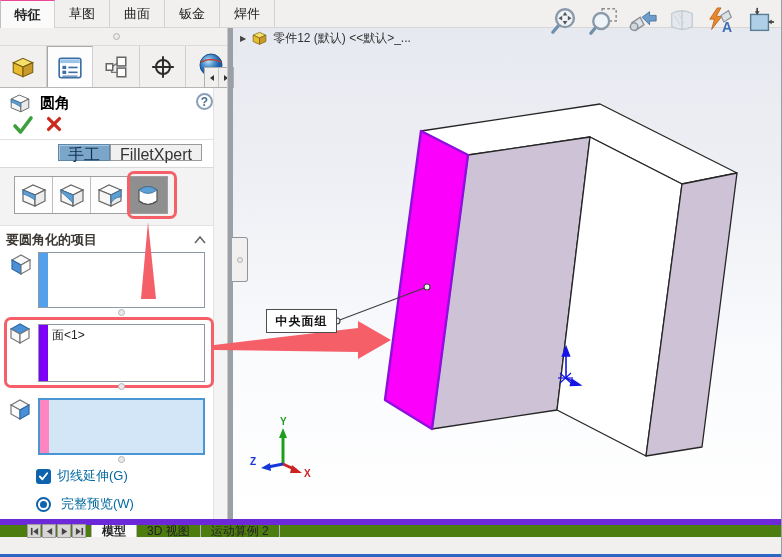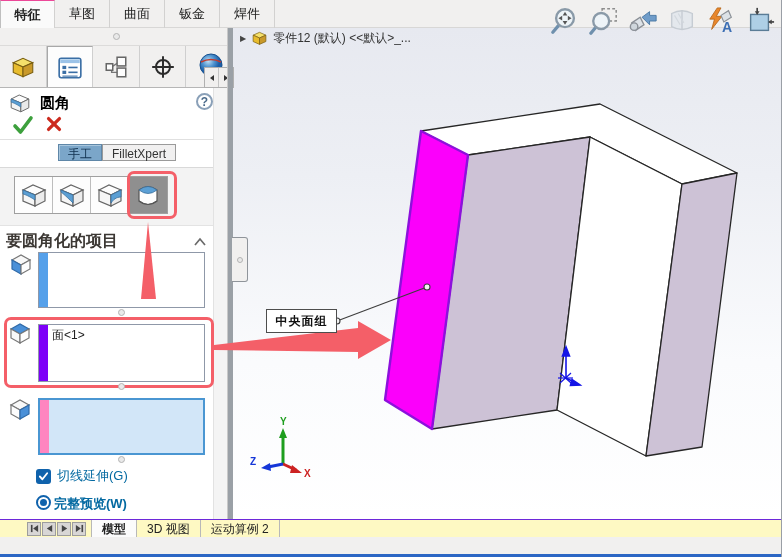--- a/index.html
+++ b/index.html
@@ -44,53 +44,53 @@
             border-radius:0 3px 3px 0;display:flex;align-items:center;justify-content:center;}
 
   #pm-header{left:8px;top:92px;display:flex;align-items:center;gap:8px;}
   #pm-title{font-size:15px;font-weight:bold;color:#000000;}
   #helpbtn{left:196px;top:93px;width:17px;height:17px;border:2px solid #8aa0b8;border-radius:50%;
            color:#4a6a8a;font-weight:bold;font-size:12px;text-align:center;line-height:14px;}
   #okrow{left:12px;top:114px;display:flex;gap:10px;}
   .sep{height:1px;background:#e0e0e0;}
 
   #modetabs{left:58px;top:144px;display:flex;}
-  .mtab{height:17px;line-height:19px;padding:0 9px;font-size:12px;border:1px solid #9a9a9a;color:#333;background:#f1f0f0;}
+  .mtab{height:17px;line-height:19px;padding:0 9px;font-size:16px;border:1px solid #9a9a9a;color:#333;background:#f1f0f0;}
   .mtab.active{background:#7ba6c9;border-color:#5f87a8;color:#10304e;
      box-shadow:inset 1px 1px 0 #a8c6dd;}
 
   #typeband{left:0;top:167px;width:213px;height:59px;background:#f3f3f3;border-top:1px solid #d9d9d9;border-bottom:1px solid #e3e3e3;}
   #typebtns{left:14px;top:176px;display:flex;border:1px solid #9f9f9f;background:#fff;}
   .tbtn{width:38px;height:36px;display:flex;align-items:center;justify-content:center;border-right:1px solid #bdbdbd;background:#fdfdfd;}
   .tbtn:last-child{border-right:none;}
   .tbtn.selected{background:#8f8f8f;}
 
   #groupheader{left:6px;top:231px;width:201px;display:flex;justify-content:space-between;align-items:center;}
-  #groupheader span{font-size:16px;font-weight:bold;color:#3c3834;}
+  #groupheader span{font-size:13px;font-weight:bold;color:#3c3834;}
 
   .selbox{border:1px solid #8f98a8;background:#fff;display:flex;}
   .stripe{width:9px;height:100%;}
   .selitem{font-size:12px;color:#222;padding:2px 0 0 4px;}
   #selbox3{border:2px solid #4a96d2;background:#d2e6f8;}
 
   .redbox{border:3px solid #f45f68;border-radius:7px;background:transparent;}
 
   #checkrow{left:36px;top:467px;display:flex;align-items:center;gap:6px;}
   #checkbox{width:15px;height:15px;background:#0f62ac;border-radius:3px;display:flex;align-items:center;justify-content:center;}
-  #radiorow{left:36px;top:495px;display:flex;gap:3px;font-weight:bold;}
+  #radiorow{left:36px;top:495px;display:flex;align-items:center;gap:10px;}
   #radio{width:15px;height:15px;border-radius:50%;border:2px solid #0f62ac;background:#fff;display:flex;align-items:center;justify-content:center;}
   #radio .dot{width:7px;height:7px;border-radius:50%;background:#0f62ac;}
   .optlabel{font-size:13px;color:#0369a1;}
 
   
   #callout{left:266px;top:309px;width:71px;height:24px;background:#fff;border:1px solid #4d4d4d;
            font-size:12px;font-weight:bold;color:#111;display:flex;align-items:center;justify-content:center;letter-spacing:1px;}
 
   
-  #bottombar{left:0;top:519px;width:782px;height:18px;background:#fef9c3;border-top:1px solid #6d28d9;display:flex;align-items:stretch;}
+  #bottombar{left:0;top:519px;width:782px;height:18px;background:#4d7c0f;border-top:6px solid #6d28d9;display:flex;align-items:stretch;}
   #navbtns{margin-left:27px;display:flex;align-items:center;gap:1px;}
   .navb{width:14px;height:14px;background:#d8d6d5;border:1px solid #9d9d9d;display:flex;align-items:center;justify-content:center;}
   .btab{font-size:12px;color:#222;padding:1px 10px 0 10px;border-right:1px solid #b8b8b8;display:flex;align-items:center;}
   .btab.active{background:#fbfbfb;border-left:1px solid #b8b8b8;font-weight:bold;}
   #statusbar{left:0;top:537px;width:782px;height:17px;background:#f1f0ef;border-top:1px solid #c9c8c7;
              font-size:13px;color:#333;padding:1px 0 0 5px;}
   #bluestrip{left:0;top:554px;width:782px;height:3px;background:#2b66c4;}
 
   svg{display:block;}
   #overlay{left:0;top:0;pointer-events:none;}

